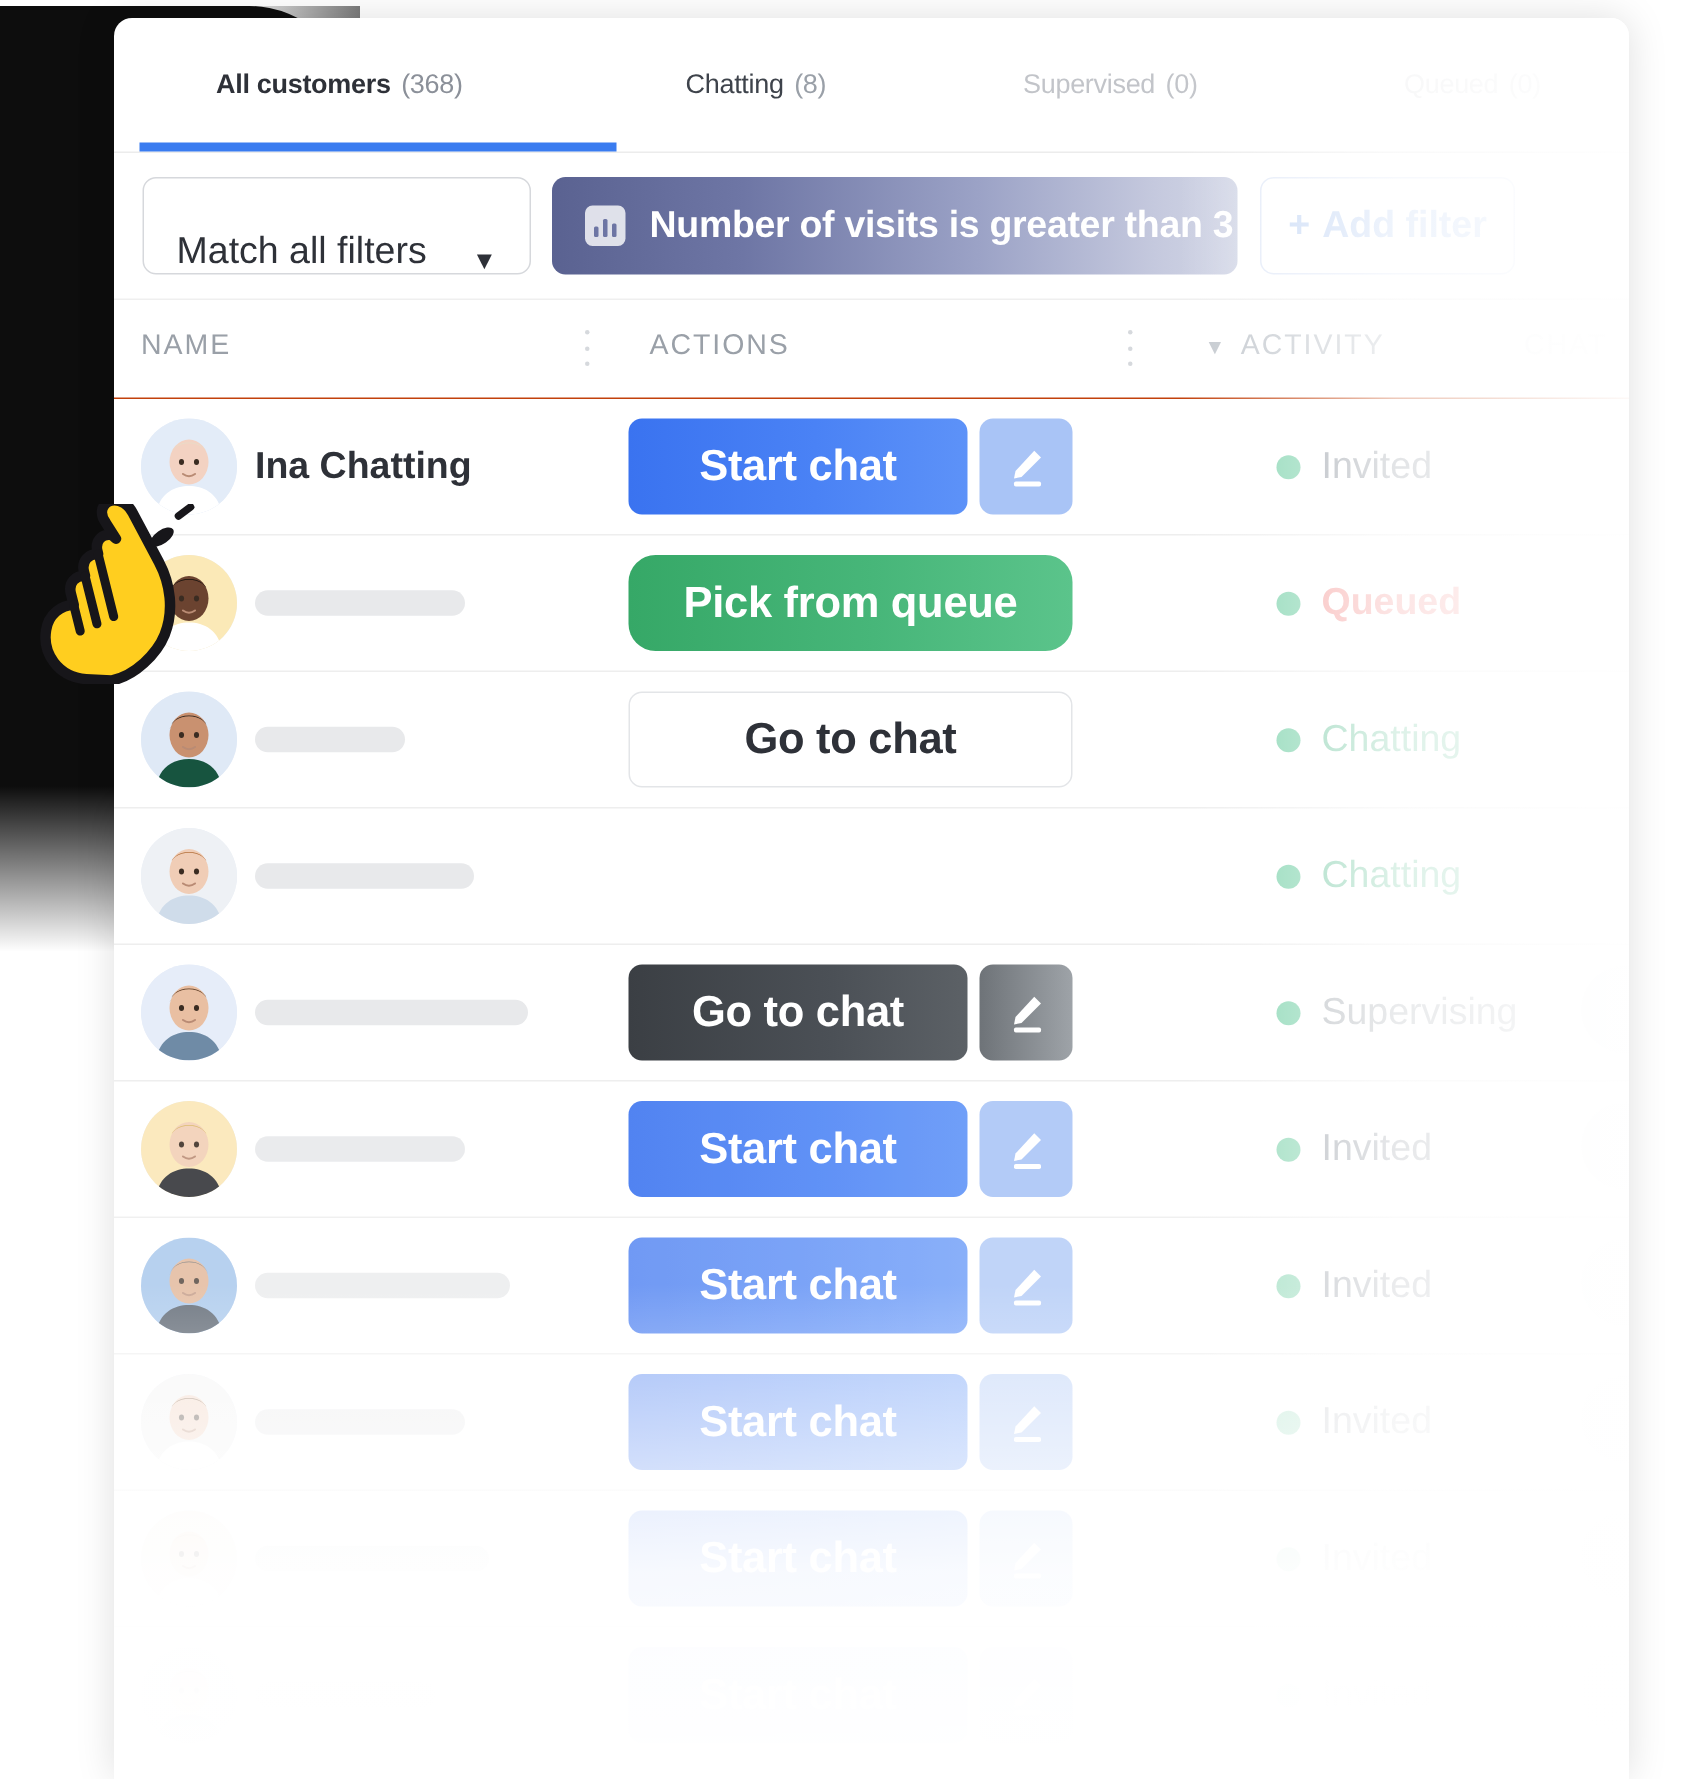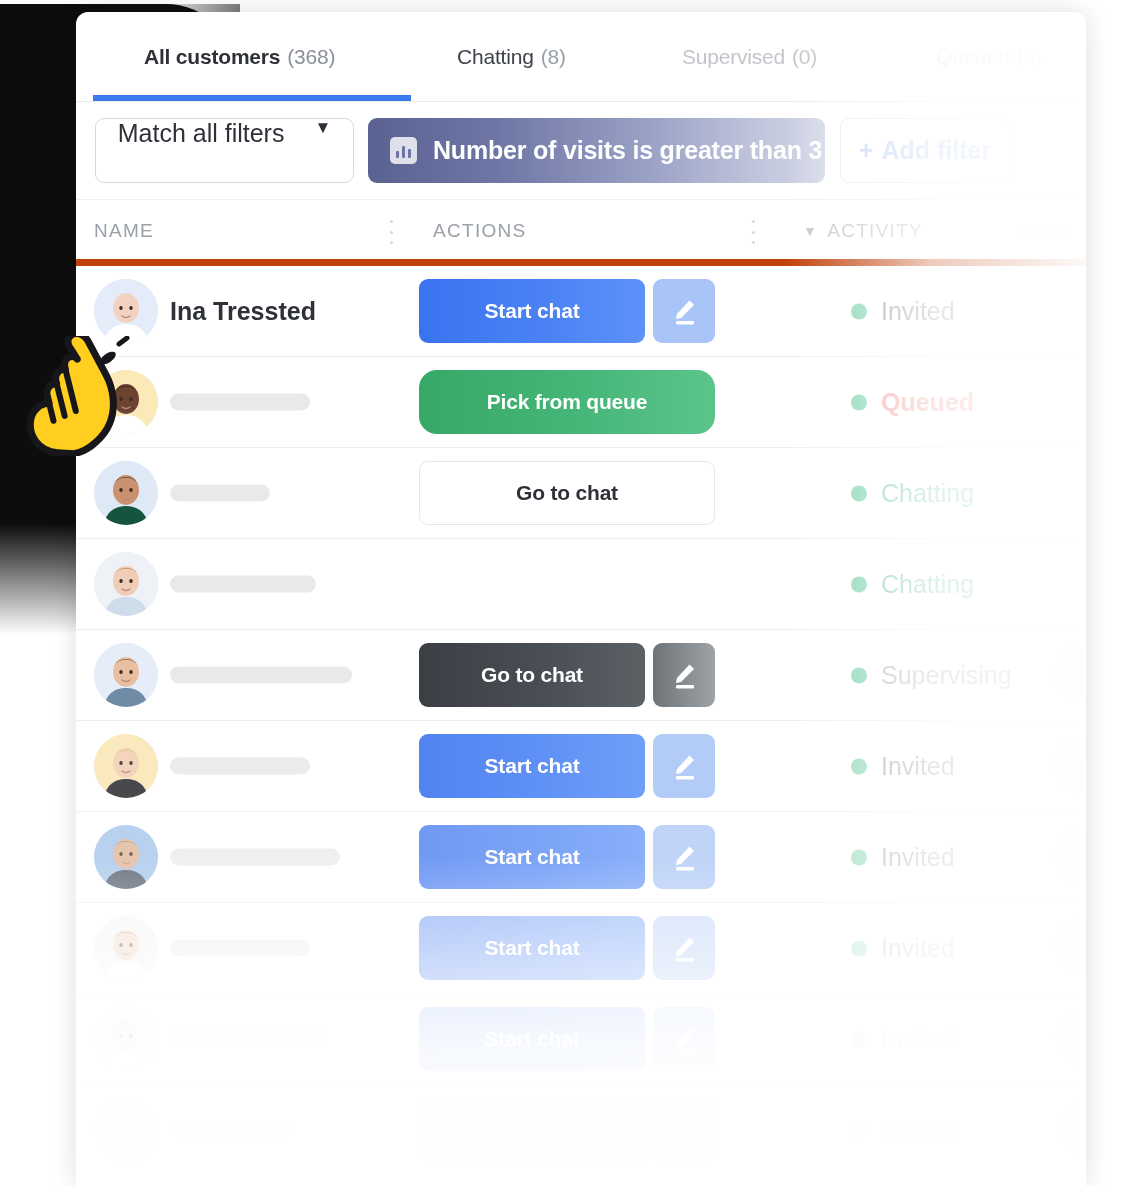--- a/index.html
+++ b/index.html
@@ -31,21 +31,21 @@
     position:absolute; left:76px; top:12px; width:1010px; height:1174px;
     background:#ffffff; border-radius:12px 12px 0 0;
     box-shadow:0 0 26px rgba(0,0,0,0.13);
     z-index:3; overflow:hidden;
   }
 
   
   .tabs { position:relative; height:90px; border-bottom:1px solid #ececec; }
   .tab {
     position:absolute; top:0; height:89px; display:flex; align-items:center;
-    font-size:21px; white-space:nowrap; letter-spacing:-0.2px;
+    font-size:18px; white-space:nowrap; letter-spacing:-0.2px;
   }
   .tab .cnt { margin-left:7px; font-weight:400; }
   .tab-0 { left:68px; }
   .tab-0 .lbl { color:#2e3138; font-weight:700; }
   .tab-0 .cnt { color:#8b9099; }
   .tab-1 { left:381px; }
   .tab-1 .lbl { color:#3e434b; font-weight:400; }
   .tab-1 .cnt { color:#9aa0a8; }
   .tab-2 { left:606px; opacity:0.52; }
   .tab-2 .lbl, .tab-2 .cnt { color:#8b9099; font-weight:400; }
@@ -54,21 +54,21 @@
   .tab-underline {
     position:absolute; left:17px; bottom:0; width:318px; height:6px;
     background:#3a7cf0; z-index:4;
   }
 
   
   .filterbar { position:relative; height:98px; border-bottom:1px solid #efefef; }
   .match-filters {
     position:absolute; left:19px; top:16px; width:259px; height:65px;
     border:1px solid #d6d8dc; border-radius:9px; background:#fff;
-    display:flex; align-items:flex-start; justify-content:center; gap:30px;
+    display:flex; align-items:flex-end; justify-content:center; gap:30px;
     font-size:25px; color:#2e3138;
   }
   .caret { font-size:17px; color:#2e3138; line-height:1; }
 
   .filter-chip {
     position:absolute; left:292px; top:16px; width:457px; height:65px;
     border-radius:9px; display:flex; align-items:center; padding-left:22px; gap:16px;
     background:linear-gradient(to right, #5a6291 0%, #6e76a5 28%, #9ba2c6 62%, #c5c9de 88%, #d2d6e6 100%);
   }
   .chip-icon {
@@ -83,21 +83,21 @@
   .chip-label { color:#ffffff; font-size:25px; font-weight:700; letter-spacing:-0.2px; }
 
   .add-filter {
     position:absolute; left:764px; top:16px; width:170px; height:65px;
     border:1px solid #dde6f7; border-radius:9px; background:#fff;
     display:flex; align-items:center; justify-content:center; gap:8px;
     color:#bcd2f4; font-size:25px; font-weight:700; opacity:0.85;
   }
 
   
-  .thead { position:relative; height:66px; border-bottom:7px solid #c2410c; }
+  .thead { position:relative; height:66px; border-bottom:1px solid #c2410c; }
   .th { position:absolute; top:20px; font-size:19px; letter-spacing:1.3px; color:#9aa0a8; }
   .th-name { left:18px; }
   .th-actions { left:357px; }
   .th-activity { left:727px; color:#c3c8ce; display:flex; align-items:center; gap:9px; }
   .th-chat { left:940px; color:#f3f4f5; }
   .sort-caret { font-size:14px; line-height:1; color:#c3c8ce; }
   .colsep { position:absolute; top:20px; width:4px; height:24px;
             display:flex; flex-direction:column; justify-content:space-between; align-items:center; }
   .colsep b { display:block; width:3px; height:3px; border-radius:50%; background:#d6d9dd; }
   .colsep-1 { left:313px; }
@@ -116,21 +116,21 @@
   }
   .name-skel {
     position:absolute; left:94px; top:50%; transform:translateY(-50%);
     height:17px; border-radius:9px; background:#e8e9eb;
   }
 
   .action-wrap { position:absolute; left:343px; top:50%; transform:translateY(-50%);
                  display:flex; align-items:center; gap:8px; }
   .btn {
     height:64px; border-radius:9px; display:flex; align-items:center; justify-content:center;
-    font-size:21px; font-weight:700; letter-spacing:-0.2px; white-space:nowrap;
+    font-size:29px; font-weight:700; letter-spacing:-0.2px; white-space:nowrap;
   }
   .btn-primary { width:226px; color:#fff;
     background:linear-gradient(to right, #3a73f0 0%, #4a82f5 55%, #5d92f8 100%); }
   .btn-wide { width:296px; }
   .btn-green { width:296px; color:#fff;
     background:linear-gradient(to right, #36a867 0%, #47b679 55%, #5bc48b 100%);border-radius:18px; }
   .btn-ghost { width:296px; color:#2e3138; background:#fff; border:1px solid #e3e5e8; }
   .btn-dark { width:226px; color:#fff;
     background:linear-gradient(to right, #3b3f44 0%, #4b5056 60%, #5c6166 100%); }
   .icon-btn { width:62px; height:64px; border-radius:9px; background:#a9c4f6;
@@ -240,21 +240,21 @@
             <svg viewBox="0 0 64 64">
               <rect width="64" height="64" fill="#e3ecf8"></rect>
               <path d="M10 64 C12 50 22 45 32 45 C42 45 52 50 54 64 Z" fill="#ffffff"></path>
               <ellipse cx="32" cy="29" rx="13" ry="15" fill="#f3d2c2"></ellipse>
               <path d="M19 27 C19 13 45 13 45 27 C45 21 40 16 32 16 C24 16 19 21 19 27 Z" fill="#e8dcc8"></path>
               <ellipse cx="27" cy="29" rx="1.7" ry="2" fill="#3a2c22"></ellipse>
               <ellipse cx="37" cy="29" rx="1.7" ry="2" fill="#3a2c22"></ellipse>
               <path d="M28 37 Q32 40 36 37" stroke="#b98b74" stroke-width="1.4" fill="none" stroke-linecap="round"></path>
             </svg>
           </div>
-          <div class="cust-name">Ina Tressted</div>
+          <div class="cust-name">Ina Chatting</div>
           <div class="action-wrap">
             <div class="btn btn-primary">Start chat</div>
             <div class="icon-btn">
               <svg width="30" height="30" viewBox="0 0 30 30">
                 <path d="M20.5 4.5 L25 9 L12 22 L7 23 L8 18 Z" fill="#fff"></path>
                 <rect x="7" y="25" width="18" height="3.4" rx="1.2" fill="#fff"></rect>
               </svg>
             </div>
           </div>
           <div class="activity">

